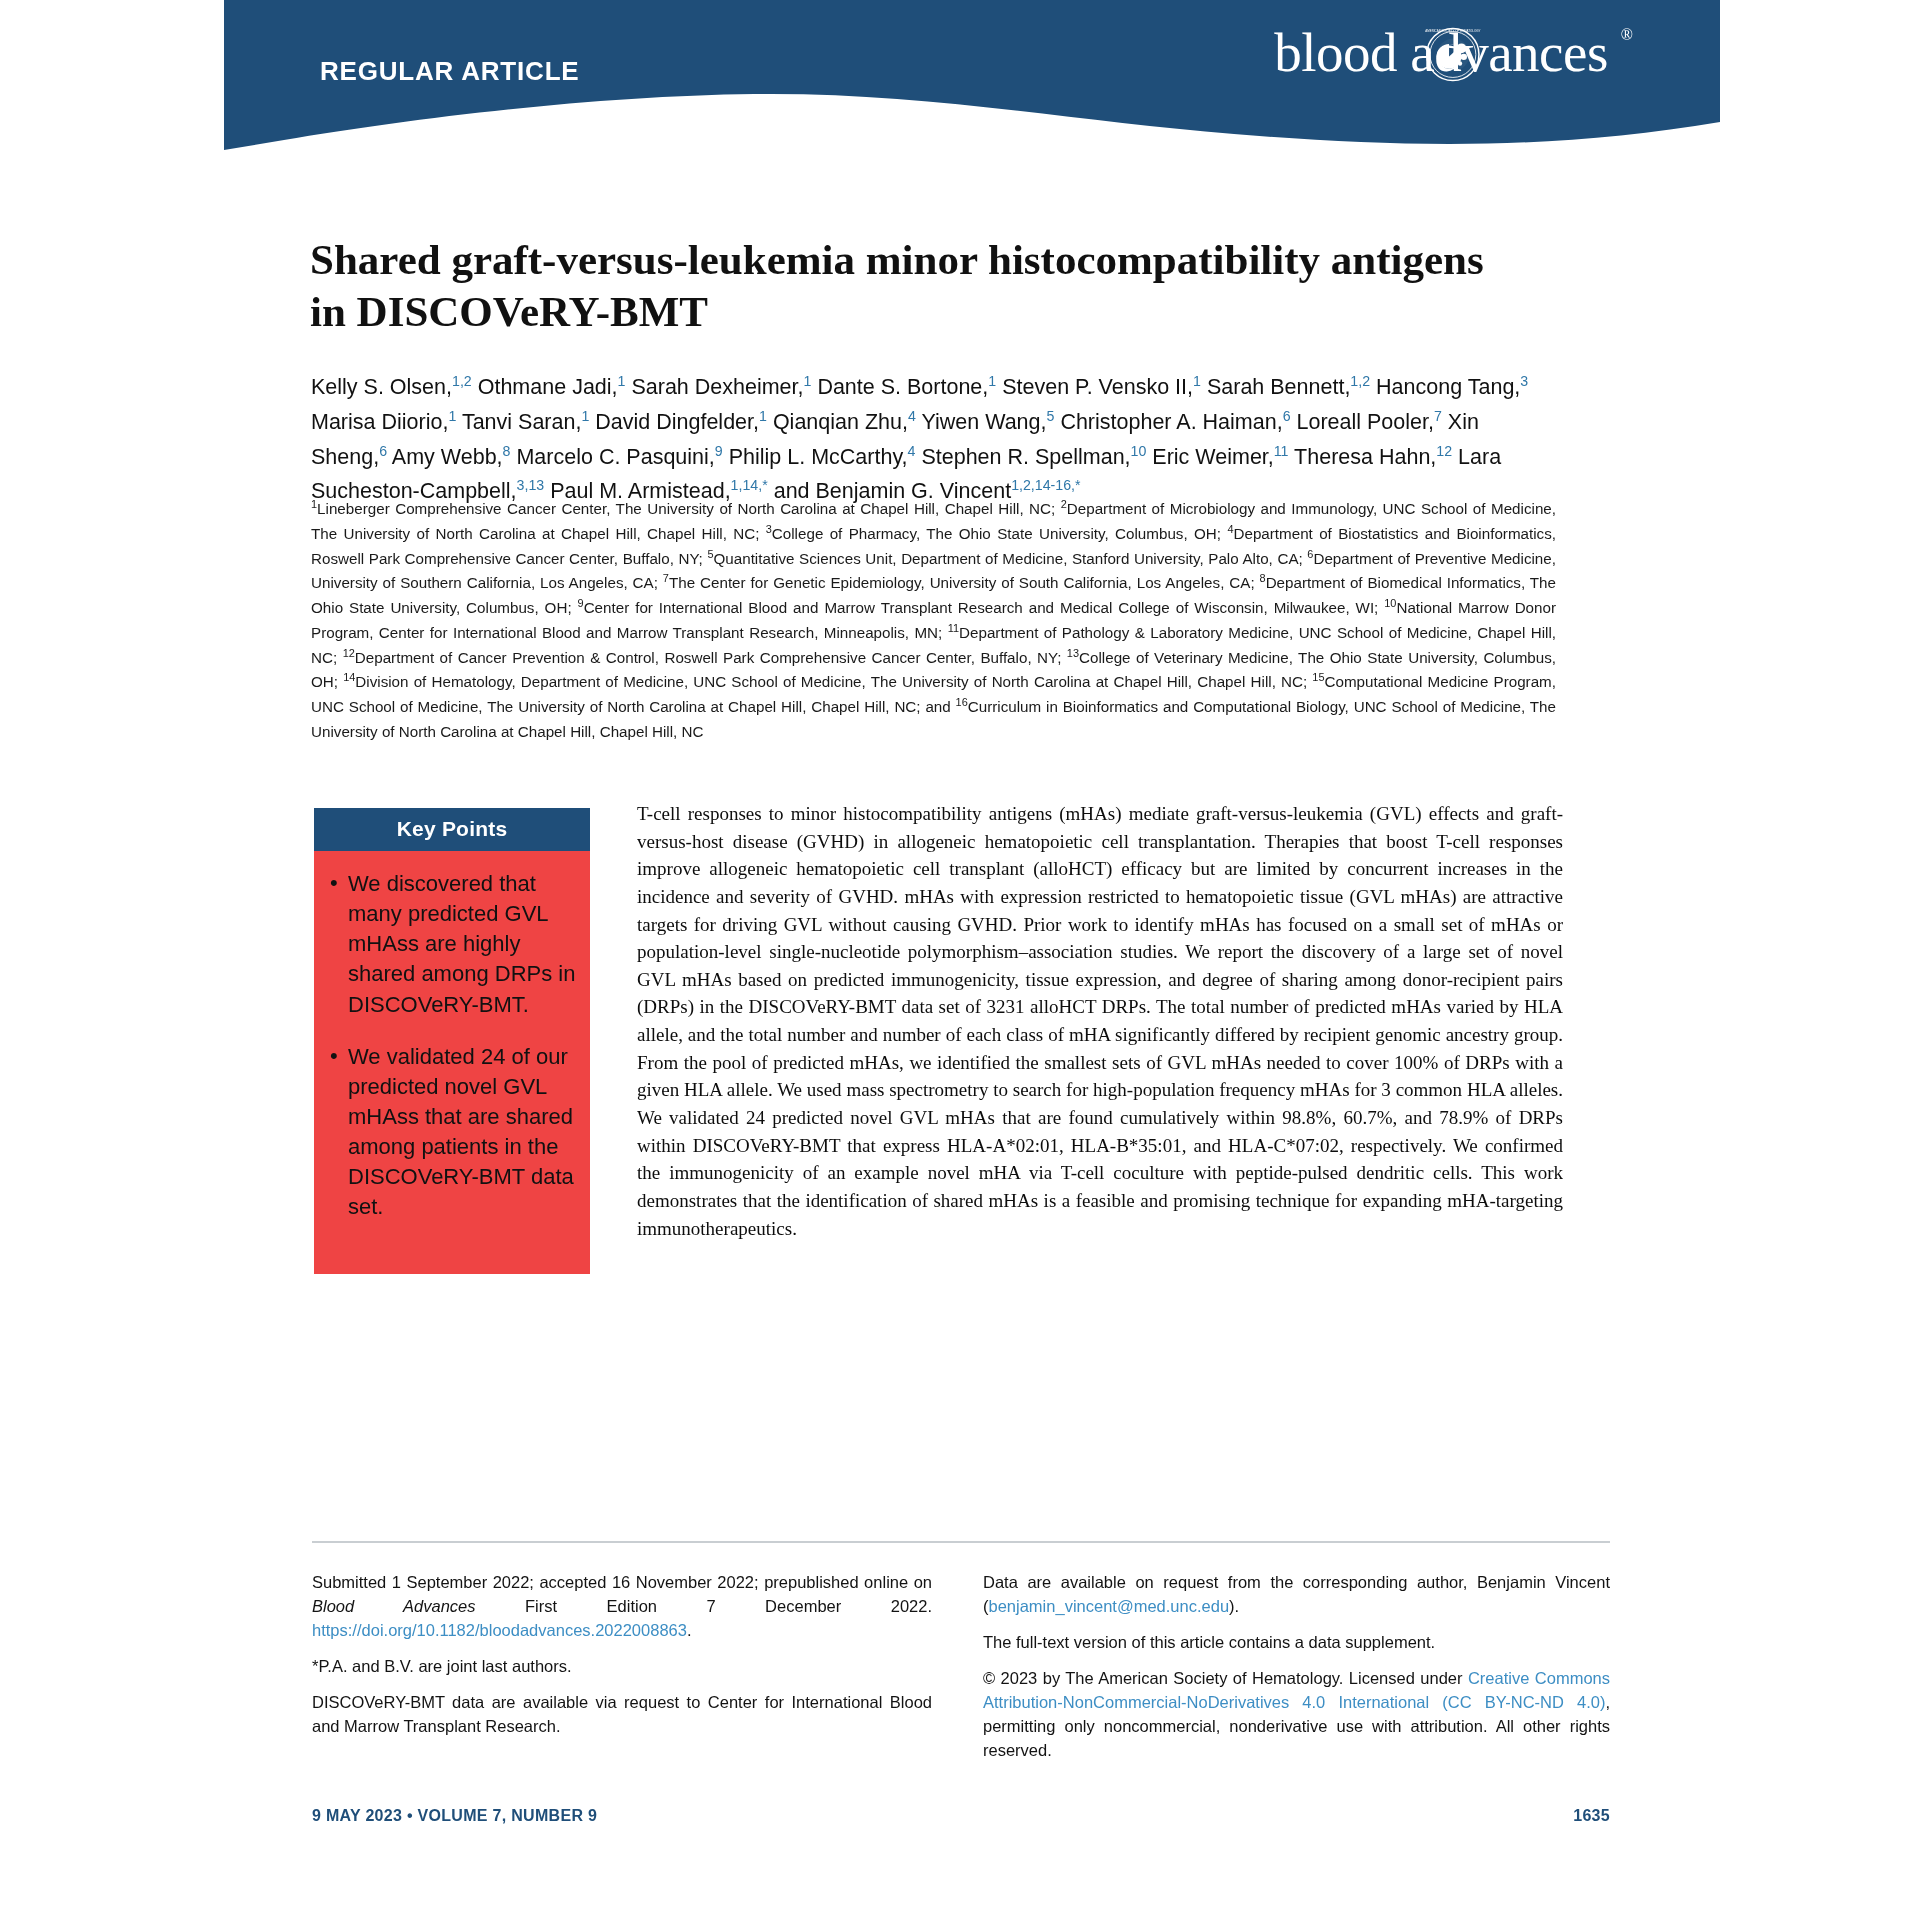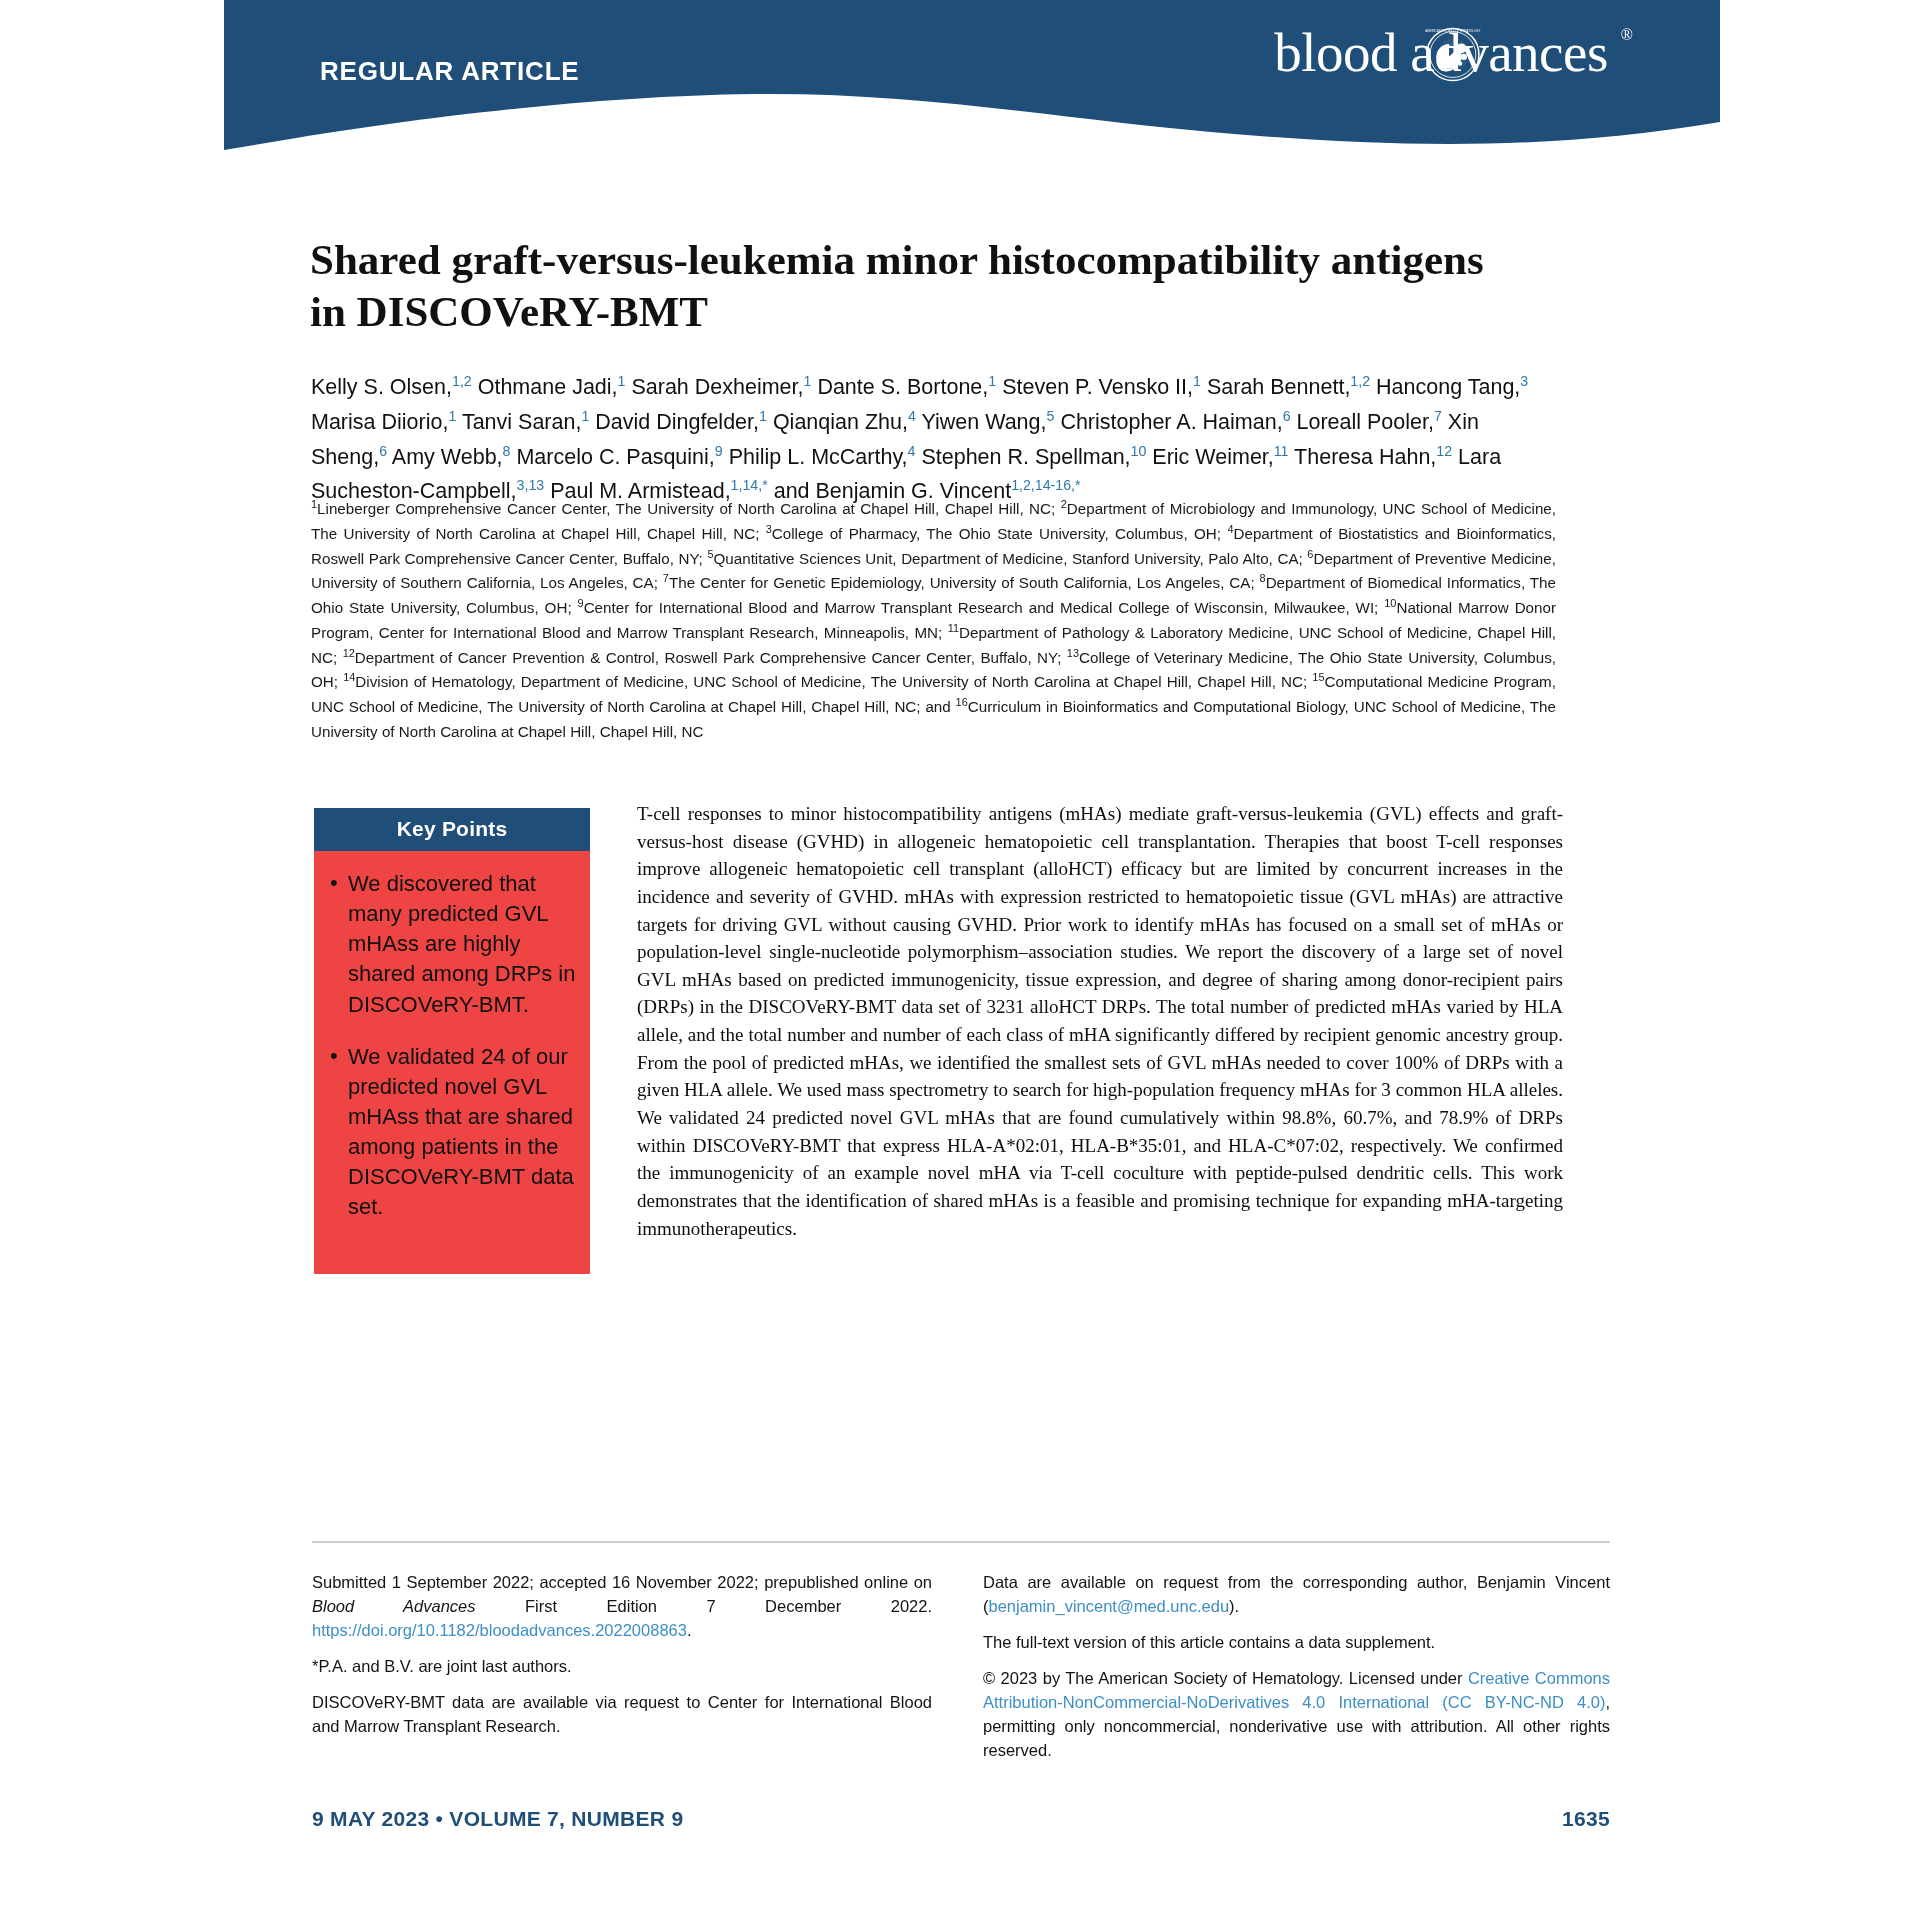--- a/index.html
+++ b/index.html
@@ -203,21 +203,21 @@
   #page-footer {
     position: absolute;
     left: 312px;
     top: 1807px;
     width: 1298px;
     display: flex;
     justify-content: space-between;
     align-items: baseline;
     font-family: "Liberation Sans", sans-serif;
     font-weight: bold;
-    font-size: 21px;
+    font-size: 16px;
     letter-spacing: 0.3px;
     color: #1f4e79;
   }
 </style>
 </head>
 <body>
 
 <div id="page">
 
   <div id="header-banner">

